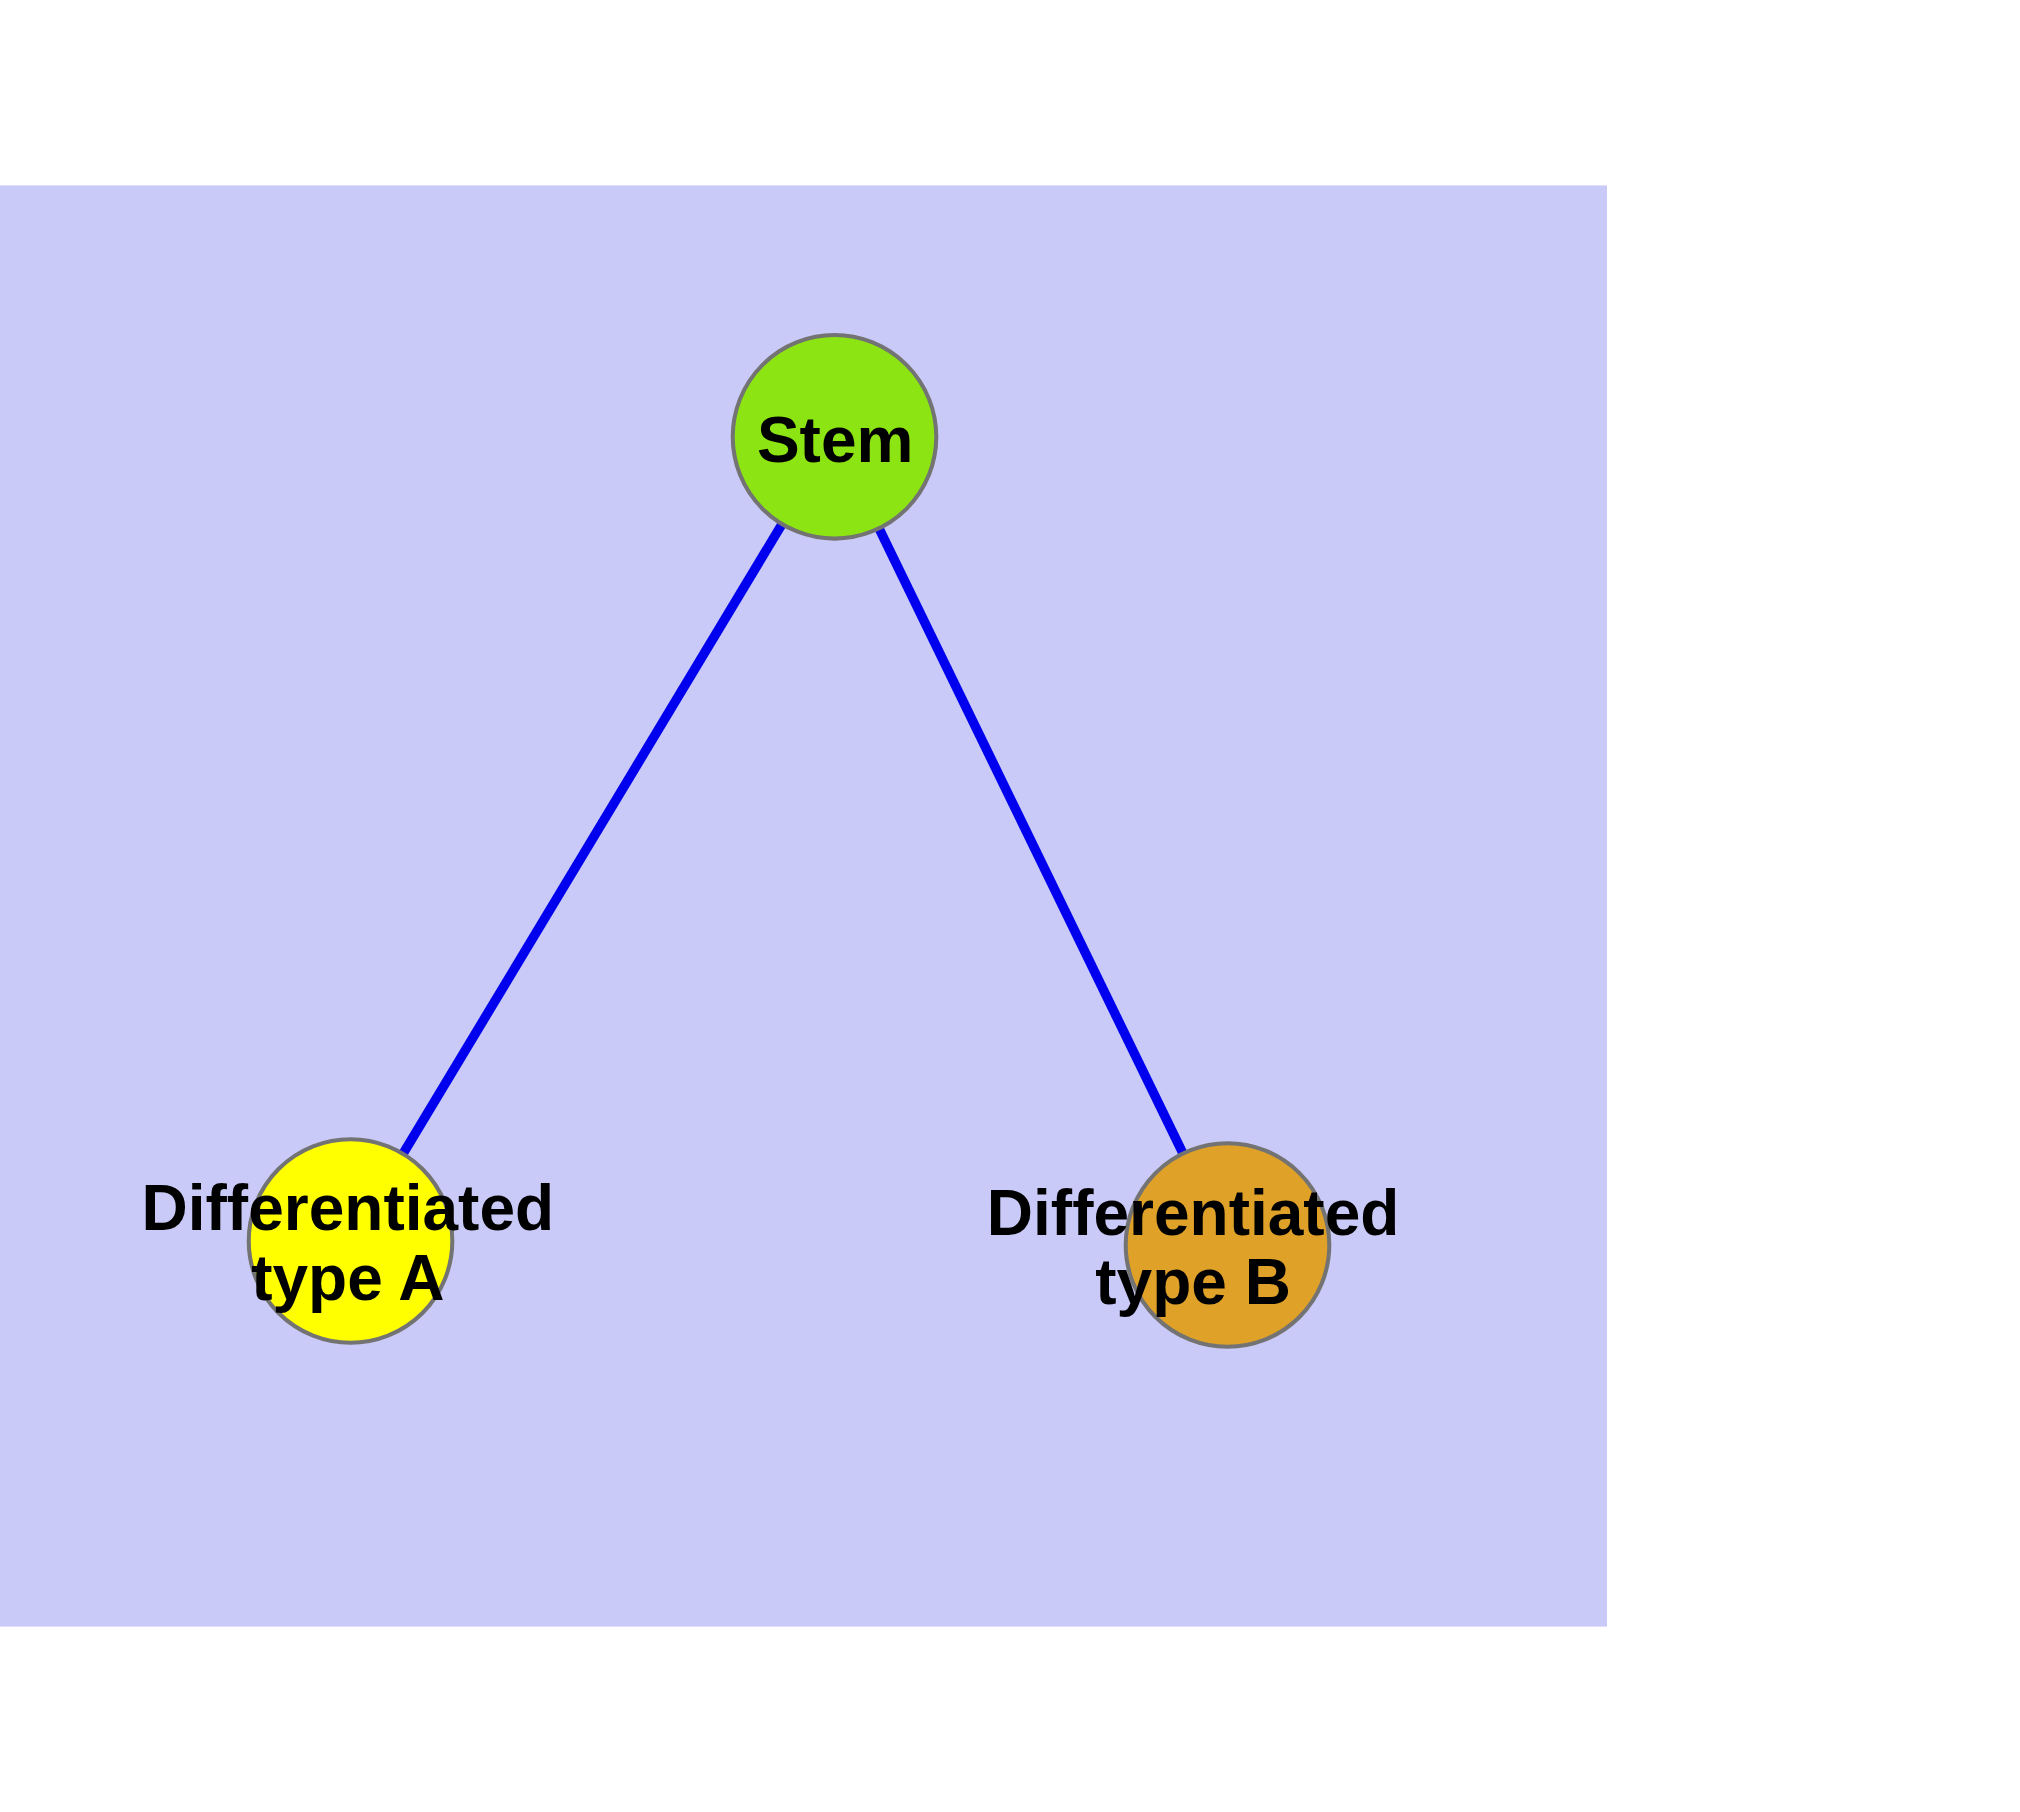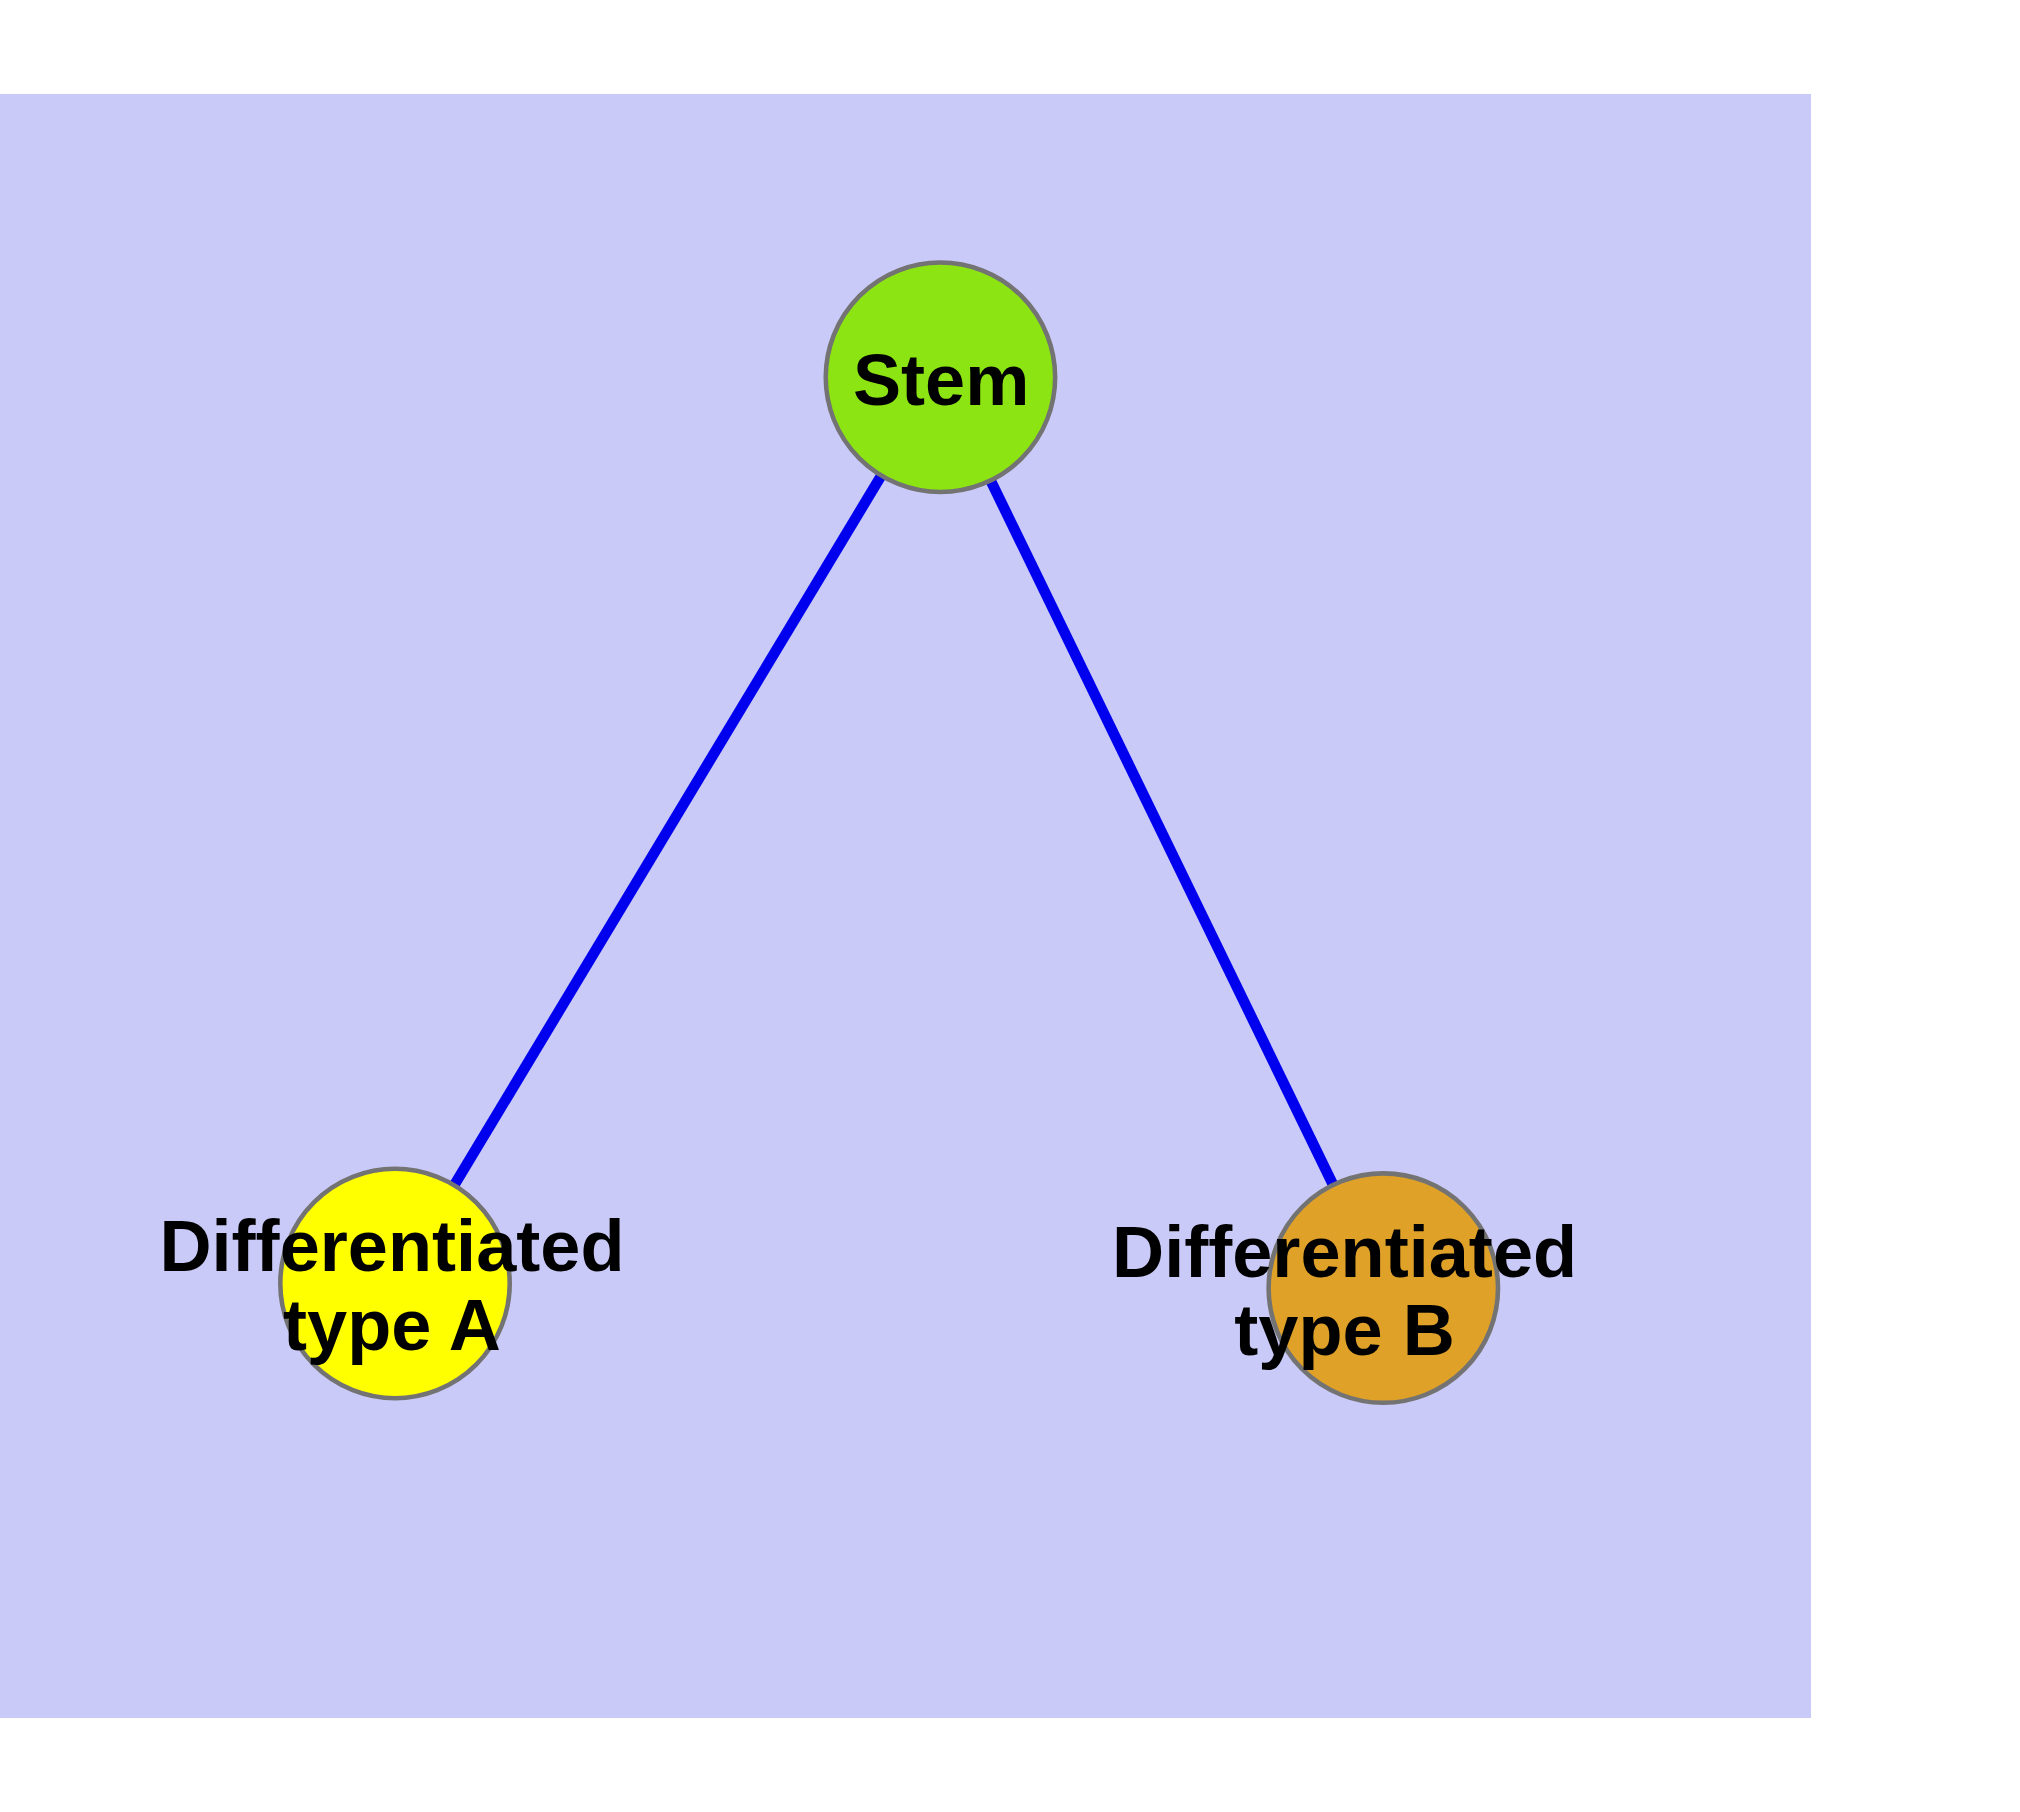--- a/index.html
+++ b/index.html
@@ -1,18 +1,18 @@
 <!DOCTYPE html>
 <html style="font-size:13.6px"><head>
 <meta charset="utf-8">
 <style>
   html, body { margin: 0; padding: 0; background: #ffffff; }
   .canvas {
     position: relative;
-    width: 1811px;
+    width: 1607px;
     height: 1812px;
     overflow: hidden;
   }
   .canvas svg { display: block; width: 100%; height: 100%; }
   .edge  { stroke-width: 14; fill: none; stroke-linecap: butt; }
   .node  { stroke-width: 6; }
   .label {
     font-family: "Liberation Sans", sans-serif;
     font-weight: bold;
     font-size: 95px;

